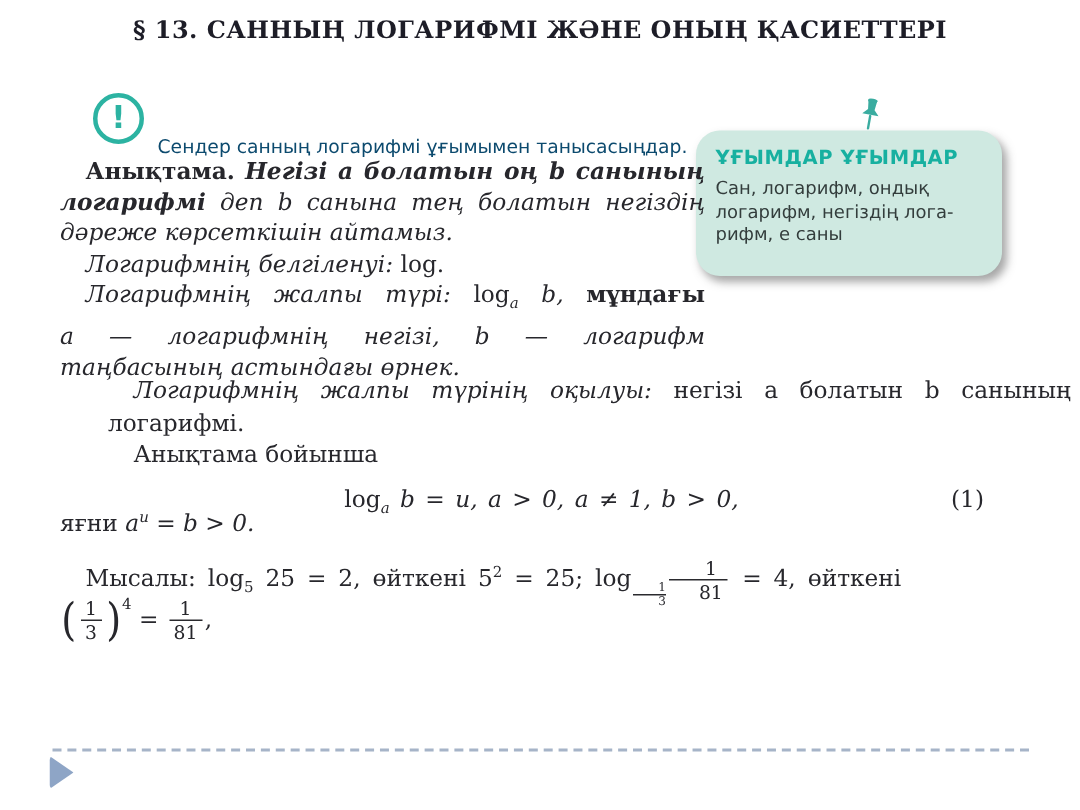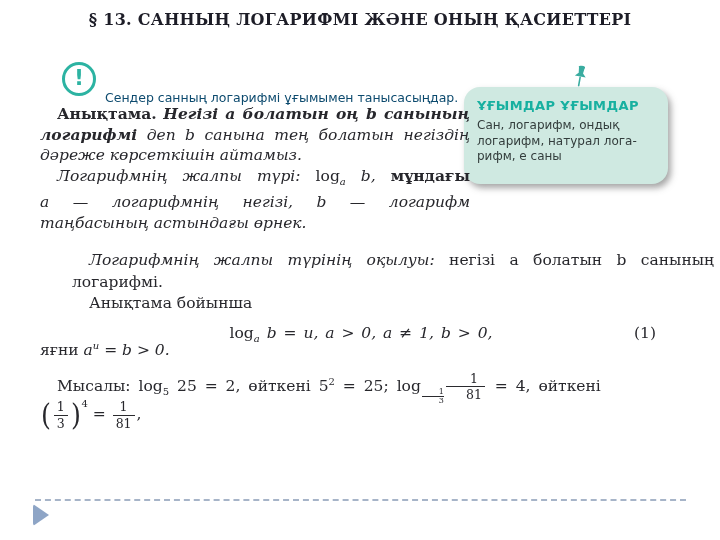--- a/index.html
+++ b/index.html
@@ -86,28 +86,29 @@
   <div class="kc-pin">
     <svg width="20" height="26" viewBox="0 0 20 26">
       <path d="M7 1.5 L13 1.5 L12.2 8 L15.5 11.5 L4.5 11.5 L7.8 8 Z" fill="#3aaca0"></path>
       <ellipse cx="10" cy="2" rx="3.2" ry="1.4" fill="#3aaca0"></ellipse>
       <rect x="9.2" y="11.5" width="1.6" height="10" rx="0.8" fill="#3aaca0"></rect>
     </svg>
   </div>
   <div class="kc-box">
     <div class="kc-head">ҰҒЫМДАР ҰҒЫМДАР</div>
     <div class="kc-line">Сан, логарифм, ондық</div>
-    <div class="kc-line">логарифм, натурал лога-</div>
+    <div class="kc-line">логарифм, негіздің лога-</div>
     <div class="kc-line">рифм, е саны</div>
   </div>
 
   <div class="def">
     <div class="line jl ind"><span class="b">Анықтама.</span> <span class="bi">Негізі а болатын оң b санының</span></div>
     <div class="line jl"><span class="bi">логарифмі</span> <span class="i">деп b санына тең болатын негіздің</span></div>
     <div class="line"><span class="i">дәреже көрсеткішін айтамыз.</span></div>
+    <div class="line ind"><span class="i">Логарифмнің белгіленуі:</span> <span>log.</span></div>
     <div class="line jl ind"><span class="i">Логарифмнің жалпы түрі:</span> <span>log</span><span class="s">a</span> <span class="i">b,</span> <span class="b">мұндағы</span></div>
     <div class="line jl"><span class="i">а — логарифмнің негізі, b — логарифм</span></div>
     <div class="line"><span class="i">таңбасының астындағы өрнек.</span></div>
   </div>
 
   <div class="reading">
     <div class="line jl ind"><span class="i">Логарифмнің жалпы түрінің оқылуы:</span> <span>негізі а болатын b санының</span></div>
     <div class="line">логарифмі.</div>
     <div class="line ind">Анықтама бойынша</div>
   </div>

